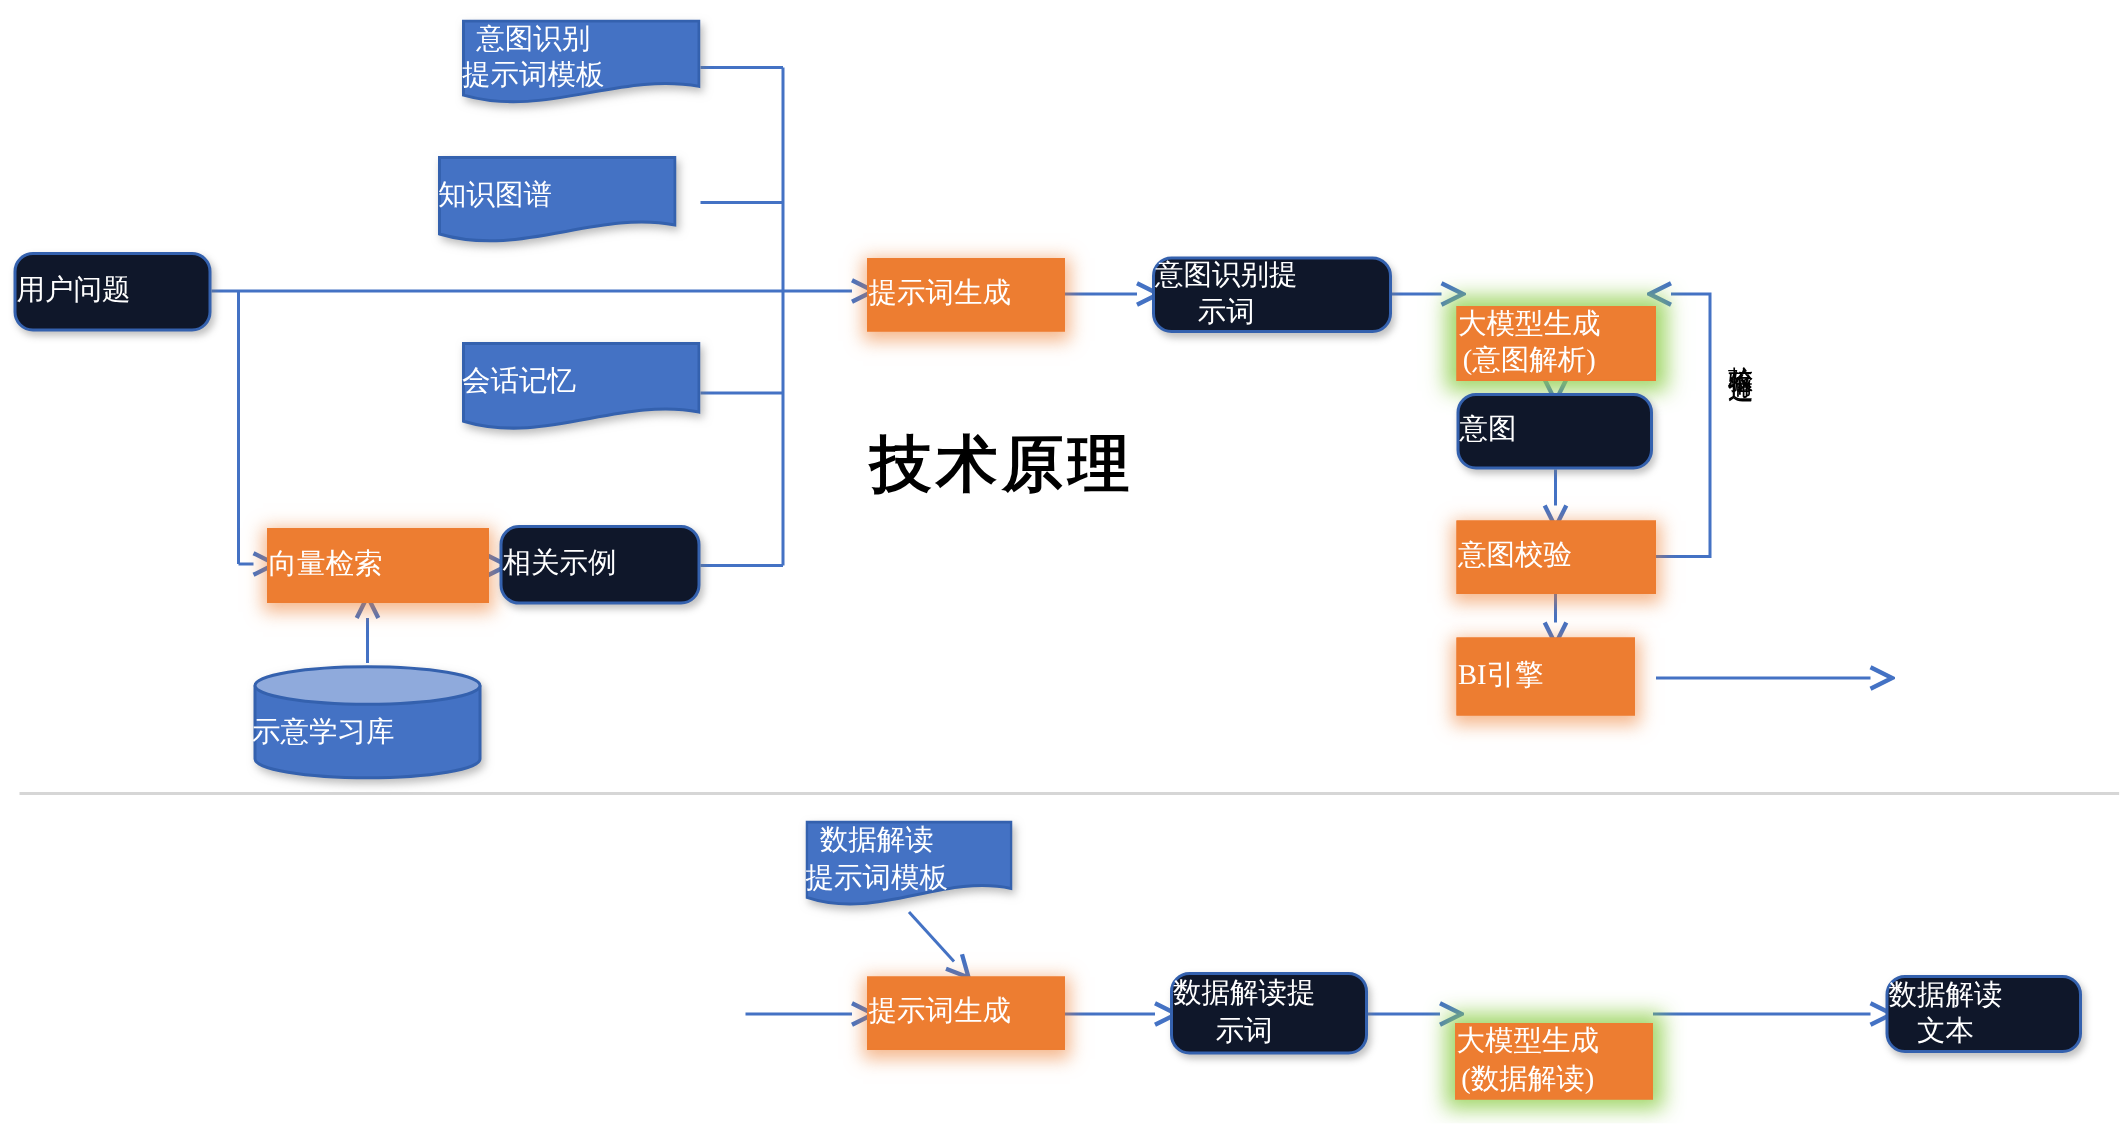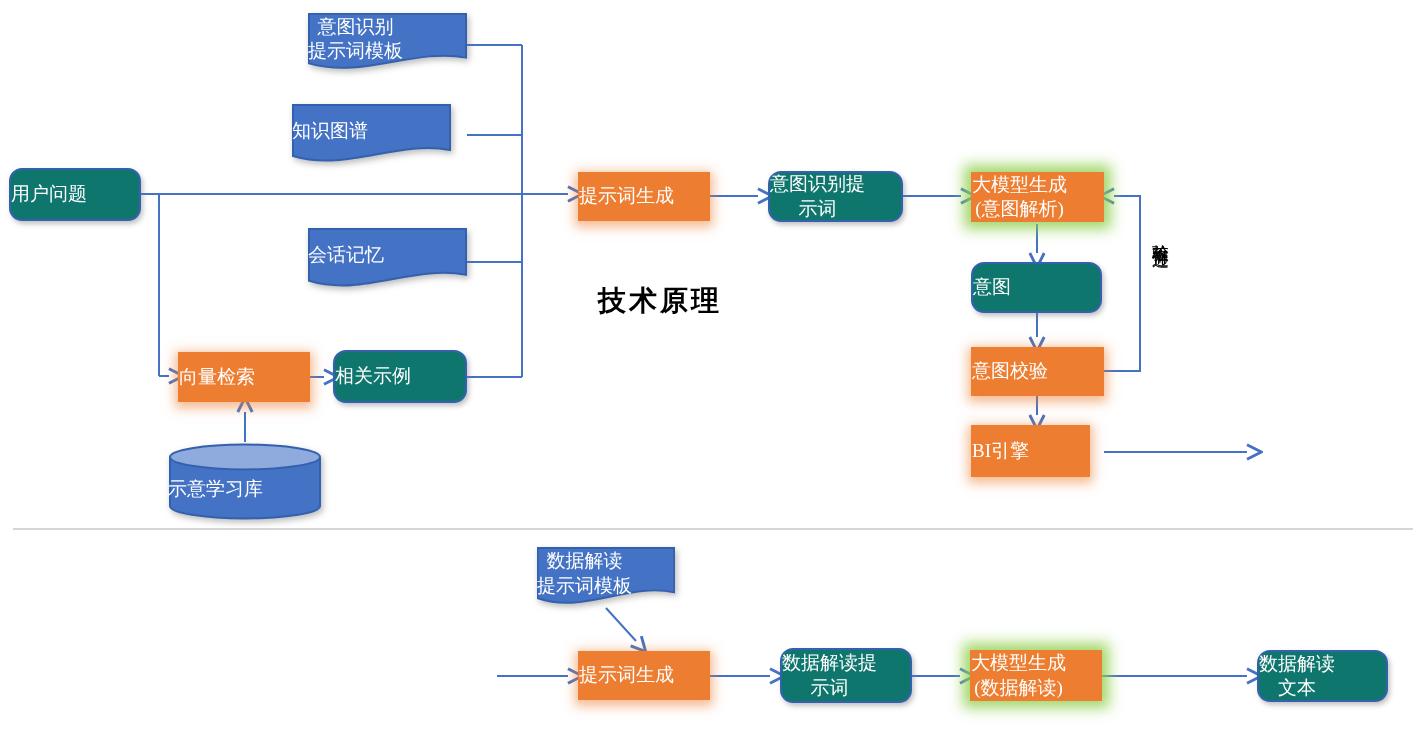--- a/index.html
+++ b/index.html
@@ -9,37 +9,38 @@
   }
   #edges{position:absolute;left:0;top:0;width:1413px;height:749px;z-index:0;}
   .edge{stroke:#4472C4;stroke-width:2;fill:none;}
   .divider{stroke:#D6D6D6;stroke-width:2;fill:none;}
   .node{position:absolute;z-index:2;display:flex;align-items:center;box-sizing:border-box;font-family:Liberation Serif, serif;}
   .lbl{
     color:#ffffff;font-size:19px;line-height:1.28;text-align:center;
     white-space:pre-line;z-index:2;position:relative;
   }
   .blue-round{
-    background:#0f766e;border:2px solid #3461AE;border-radius:13px;
+    background:#0f172a;border:2px solid #3461AE;border-radius:13px;
     box-shadow:2px 3px 5px rgba(120,120,120,0.45);
   }
   .orange{
     background:#ED7D31;border:1px solid #ED7D31;
     box-shadow:0 3px 11px 3px rgba(237,125,49,0.55);
   }
   .green-glow{
     box-shadow:0 0 13px 7px rgba(146,208,80,0.85);
+    margin-top:32px;
   }
   .shape-node .shape-svg{position:absolute;left:0;top:0;width:100%;height:100%;z-index:1;
     filter:drop-shadow(2px 3px 3px rgba(120,120,120,0.5));}
   .doc .lbl{padding-bottom:12px;}
   .cylinder .lbl{padding-top:16px;}
   #main-title{
-    position:absolute;left:598px;top:282px;z-index:2;color:#000000;
-    font-size:28px;font-weight:600;letter-spacing:3px;white-space:nowrap;
+    position:absolute;left:580px;top:282px;z-index:2;color:#000000;
+    font-size:41px;font-weight:600;letter-spacing:3px;white-space:nowrap;
   }
   #loop-label{
     position:absolute;left:1152px;top:230px;height:112px;z-index:2;color:#000000;
     font-size:17px;letter-spacing:2px;writing-mode:vertical-rl;text-orientation:upright;
     line-height:1;white-space:nowrap;
   }
 </style>
 </head>
 <body>
 
@@ -99,21 +100,21 @@
     <svg class="shape-svg" viewBox="0 0 159 66" preserveAspectRatio="none">
       <path d="M1,1 L158,1 L158,46 C105,36 55,68 1,52 Z" fill="#4472C4" stroke="#3461AE" stroke-width="2"></path>
     </svg>
     <span class="lbl">会话记忆</span>
   </div>
 
   <div class="node orange" style="left:578px;top:172px;width:132px;height:49px">
     <span class="lbl">提示词生成</span>
   </div>
 
-  <div class="node blue-round" style="left:768px;top:171px;width:135px;height:51px">
+  <div class="node blue-round" style="left:768px;top:171px;width:160px;height:51px">
     <span class="lbl">意图识别提
 示词</span>
   </div>
 
   <div class="node orange green-glow" style="left:971px;top:172px;width:133px;height:50px">
     <span class="lbl">大模型生成
 (意图解析)</span>
   </div>
 
   <div class="node blue-round" style="left:971px;top:262px;width:131px;height:51px">
@@ -122,21 +123,21 @@
 
   <div class="node orange" style="left:971px;top:347px;width:133px;height:49px">
     <span class="lbl">意图校验</span>
   </div>
 
   <div class="node orange" style="left:971px;top:425px;width:119px;height:52px">
     <span class="lbl">BI引擎</span>
   </div>
 
 
-  <div class="node orange" style="left:178px;top:352px;width:132px;height:50px">
+  <div class="node orange" style="left:178px;top:352px;width:148px;height:50px">
     <span class="lbl">向量检索</span>
   </div>
 
   <div class="node blue-round" style="left:333px;top:350px;width:134px;height:53px">
     <span class="lbl">相关示例</span>
   </div>
 
   <div class="node cylinder shape-node" style="left:168px;top:443px;width:154px;height:77px">
     <svg class="shape-svg" viewBox="0 0 154 77" preserveAspectRatio="none">
       <path d="M2,14 V63 A75,12.5 0 0 0 152,63 V14" fill="#4472C4" stroke="#3461AE" stroke-width="2"></path>

